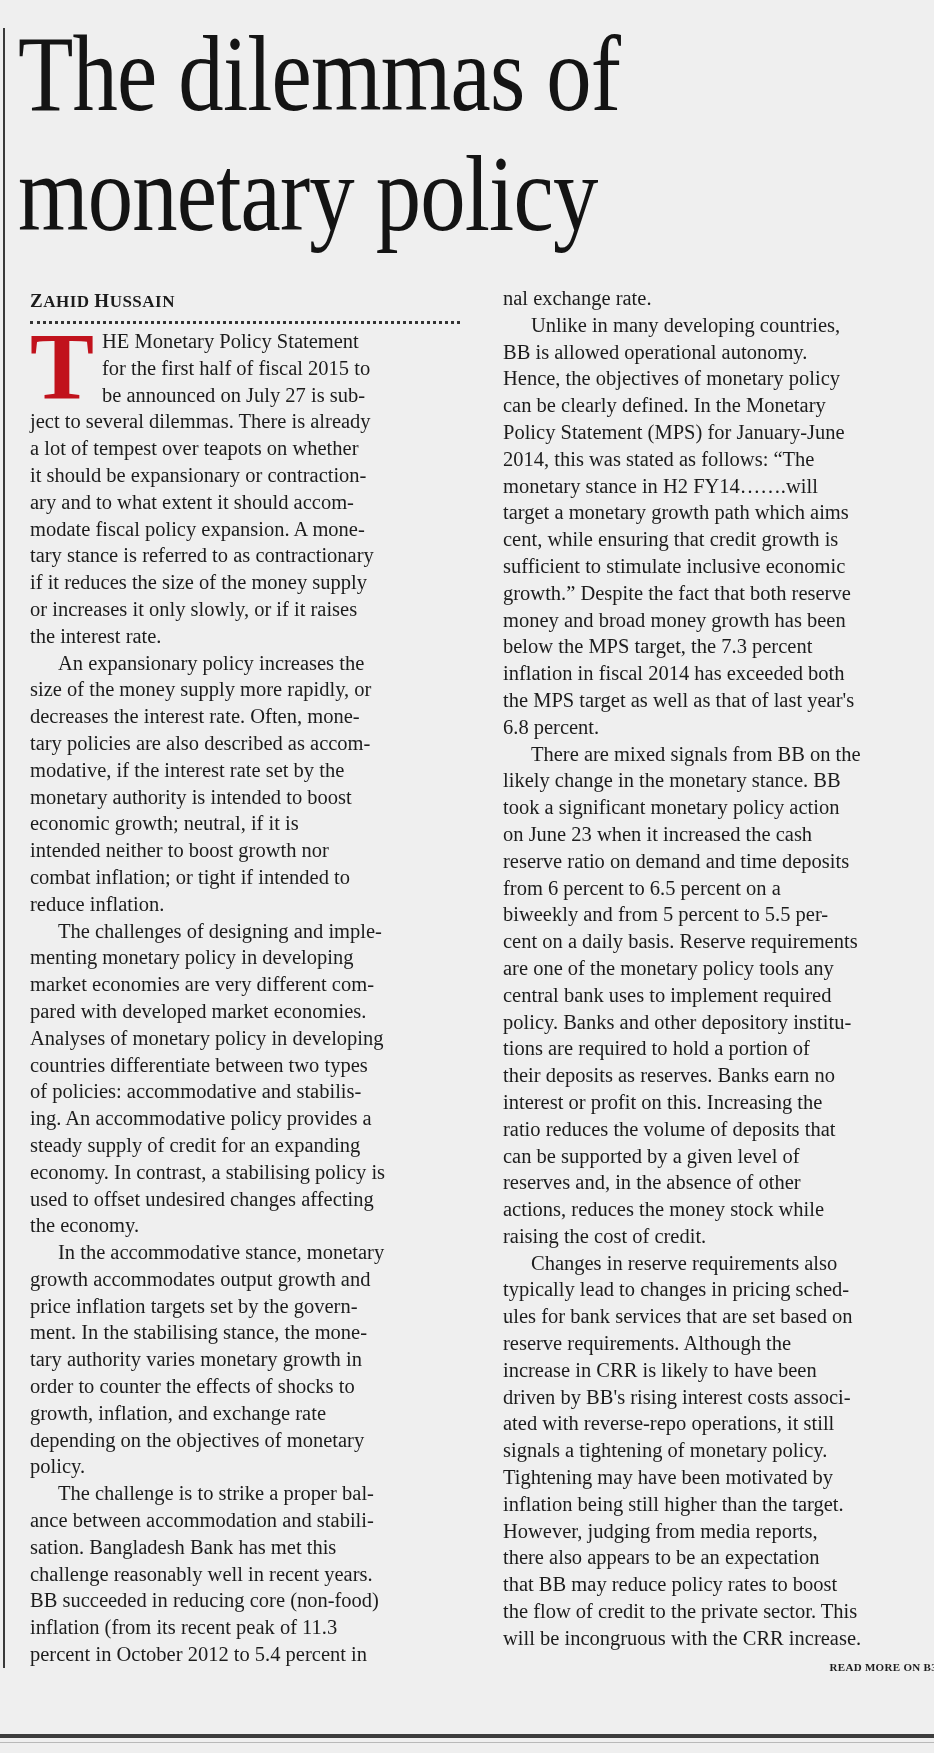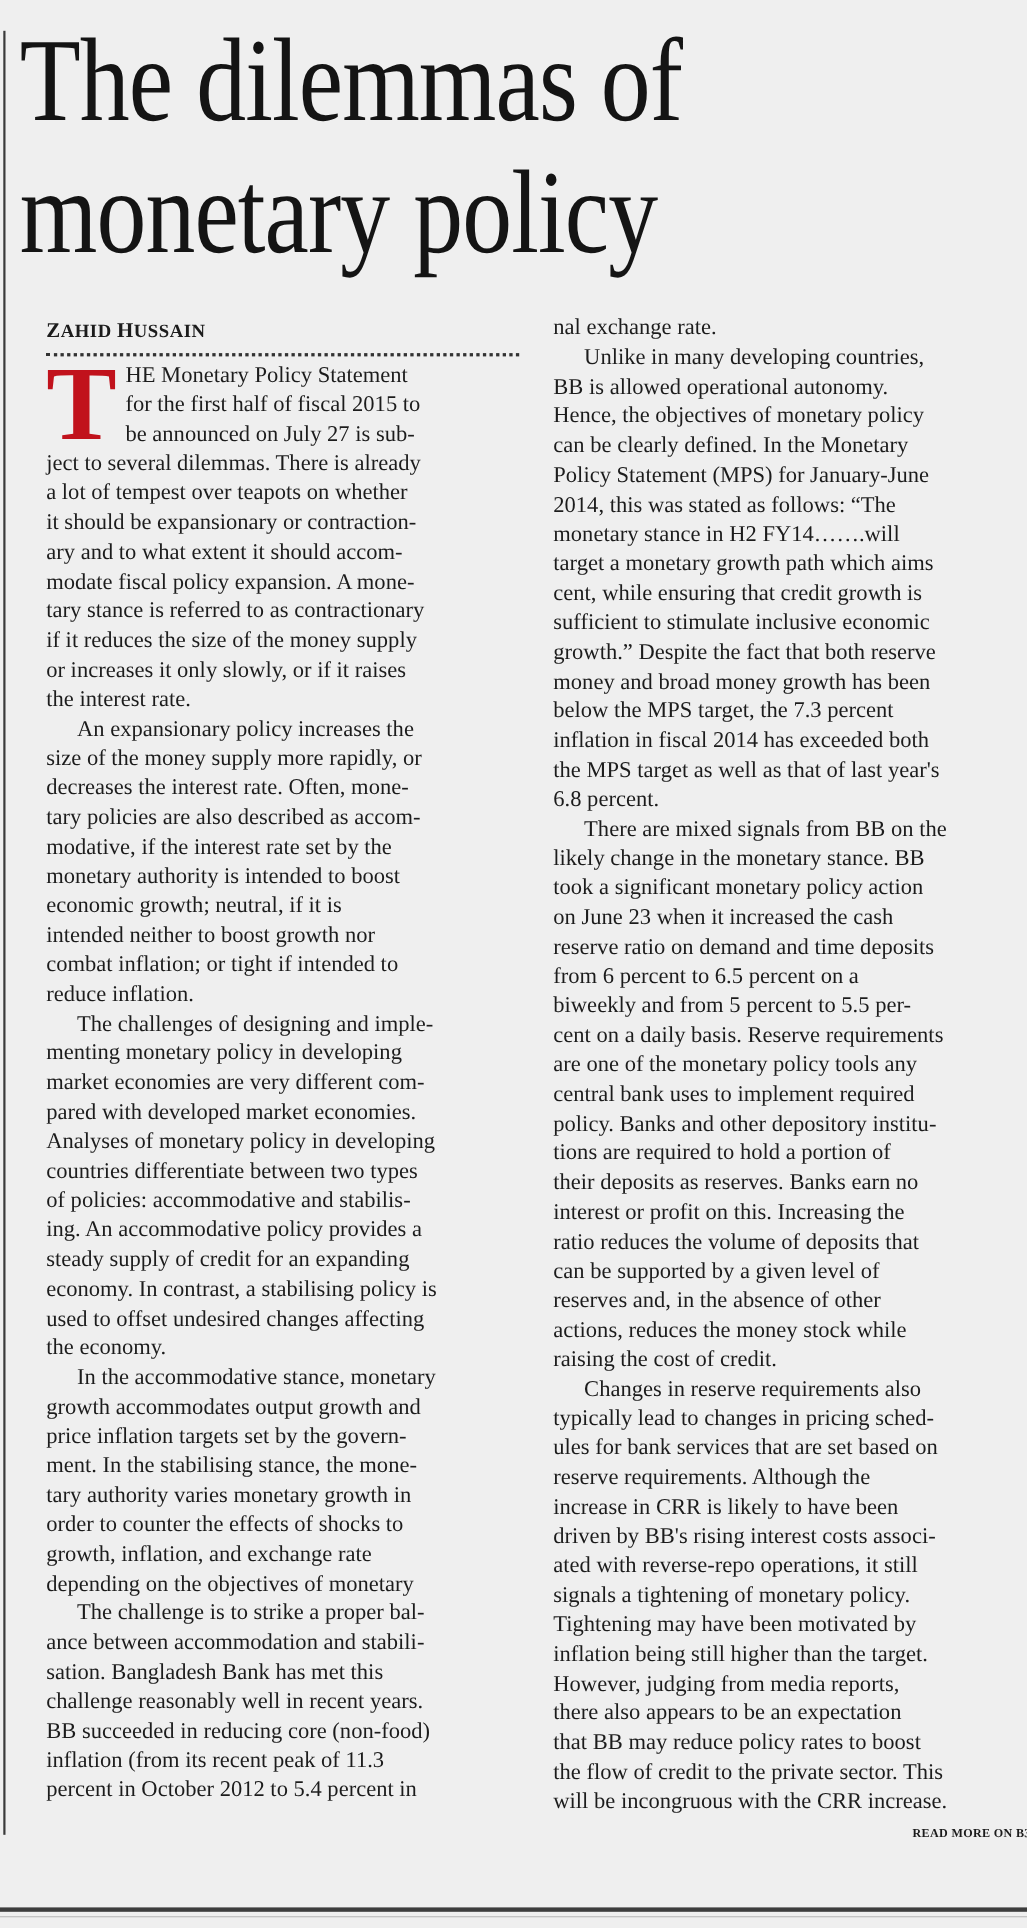--- a/index.html
+++ b/index.html
@@ -21,21 +21,21 @@
     letter-spacing: -1px; color: #141414; margin: 0;
     transform: scaleX(0.84); transform-origin: left top;
     white-space: nowrap;
   }
   .headline span { display: block; }
   .column {
     position: absolute; top: 285px;
     font-size: 20.5px; line-height: 26.8px;
     white-space: nowrap;
   }
-  .col-left { left: 30px; width: 430px; margin-left: 12px; }
+  .col-left { left: 30px; width: 430px; }
   .col-right { left: 503px; width: 438px; }
   .byline {
     font-size: 17px; font-weight: bold; letter-spacing: 0.5px;
     font-variant: small-caps; height: 28px; line-height: 28px; margin-top: 2px;
   }
   .byline .big { font-size: 19px; }
   .dotted-rule {
     border-top: 3px dotted #333; margin: 6px 0 4px 0; width: 430px;
   }
   .lead { position: relative; }
@@ -117,20 +117,21 @@
       <span class="line">used to offset undesired changes affecting</span>
       <span class="line">the economy.</span>
       <span class="line indent">In the accommodative stance, monetary</span>
       <span class="line">growth accommodates output growth and</span>
       <span class="line">price inflation targets set by the govern-</span>
       <span class="line">ment. In the stabilising stance, the mone-</span>
       <span class="line">tary authority varies monetary growth in</span>
       <span class="line">order to counter the effects of shocks to</span>
       <span class="line">growth, inflation, and exchange rate</span>
       <span class="line">depending on the objectives of monetary</span>
+      <span class="line">policy.</span>
       <span class="line indent">The challenge is to strike a proper bal-</span>
       <span class="line">ance between accommodation and stabili-</span>
       <span class="line">sation. Bangladesh Bank has met this</span>
       <span class="line">challenge reasonably well in recent years.</span>
       <span class="line">BB succeeded in reducing core (non-food)</span>
       <span class="line">inflation (from its recent peak of 11.3</span>
       <span class="line">percent in October 2012 to 5.4 percent in</span>
     </div>
 </div>
 

